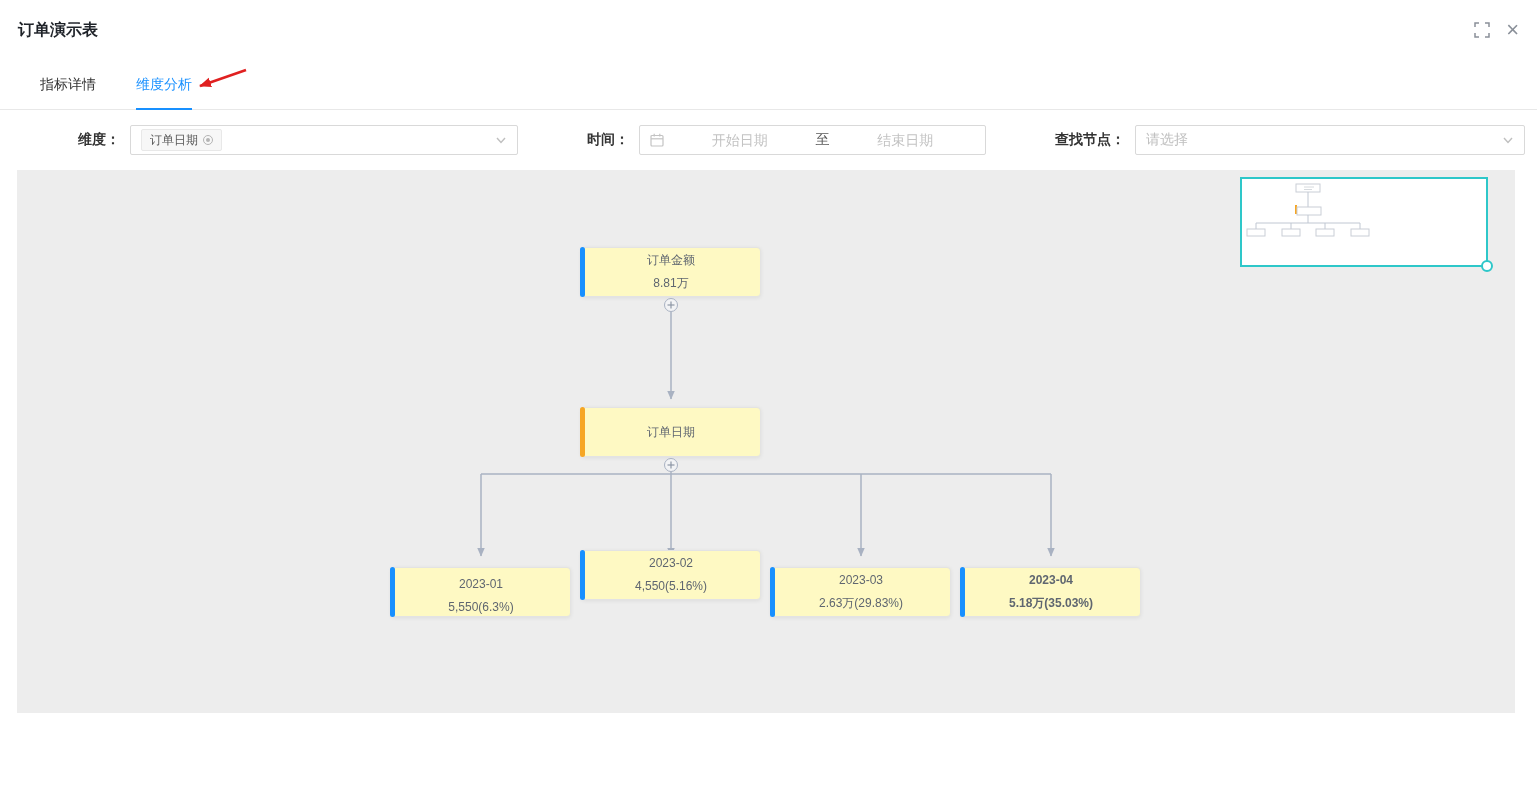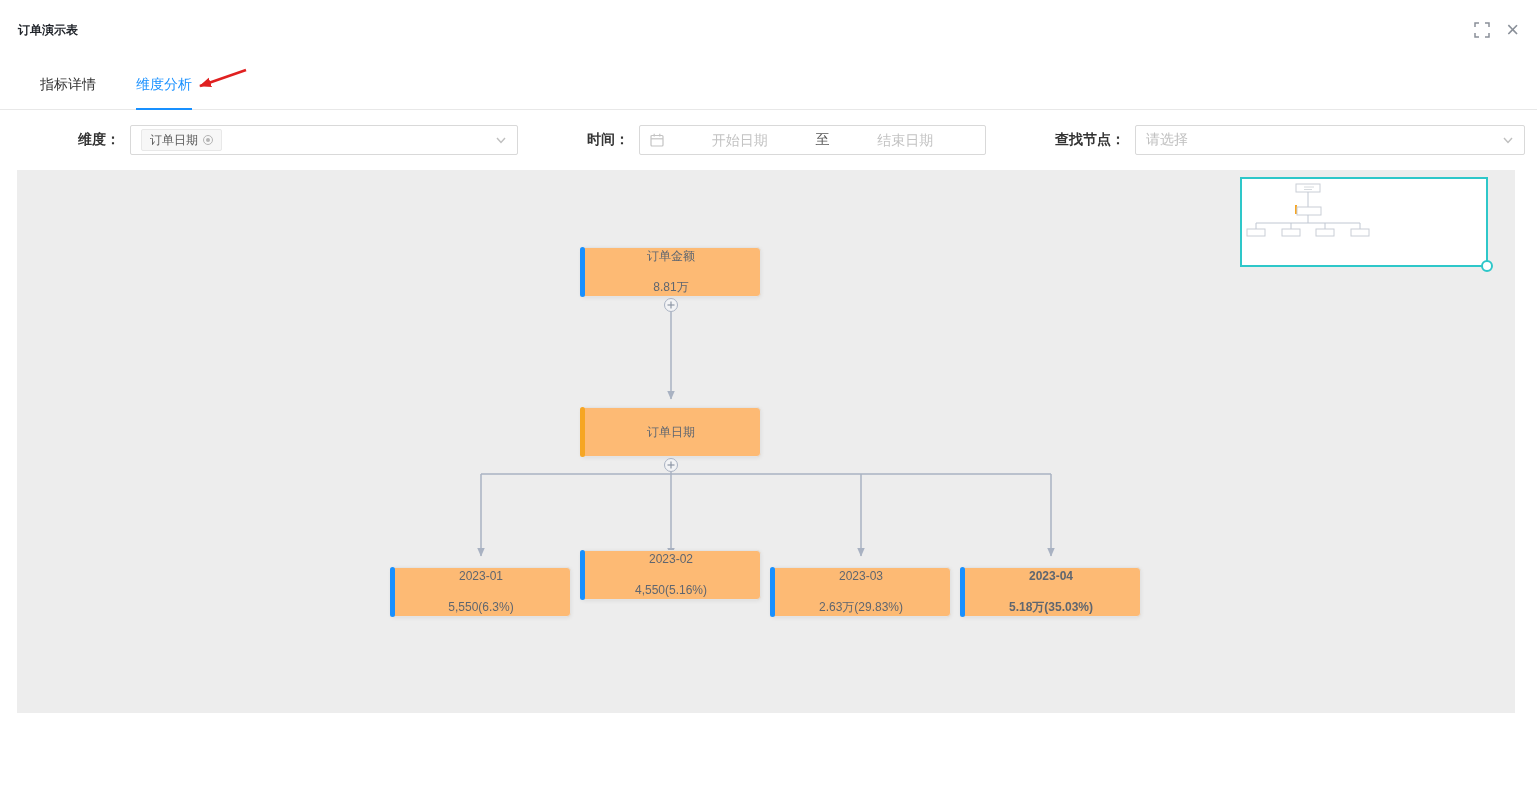--- a/index.html
+++ b/index.html
@@ -7,21 +7,21 @@
   body {
     width:1537px; height:795px; overflow:hidden;
     background:#fff; color:#333;
     font-family:"Liberation Sans","DejaVu Sans",sans-serif;
     font-size:14px;
   }
   .dialog { width:100%; height:100%; display:flex; flex-direction:column; background:#fff; }
 
   
   .dialog-header { height:60px; display:flex; align-items:center; justify-content:space-between; padding:0 18px; }
-  .dialog-title { margin:0; font-size:12px; font-weight:700; color:#1f2329; }
+  .dialog-title { margin:0; font-size:16px; font-weight:700; color:#1f2329; }
   .header-actions { display:flex; align-items:center; gap:16px; }
   .hicon { display:flex; align-items:center; justify-content:center; color:#8a9099; cursor:pointer; }
   .close-x { font-size:22px; line-height:1; color:#8a9099; }
 
   
   .tabs-bar { position:relative; height:50px; border-bottom:1px solid #e8e8e8; display:flex; padding-left:40px; }
   .tab { position:relative; display:flex; align-items:center; margin-right:40px; font-size:14px; color:#333; cursor:pointer; }
   .tab.active { color:#1890ff; }
   .tab.active::after { content:""; position:absolute; left:0; right:0; bottom:-1px; height:2px; background:#1890ff; }
   .annotation-arrow { position:absolute; left:188px; top:6px; width:66px; height:28px; pointer-events:none; }
@@ -40,23 +40,23 @@
 
   .range-picker { width:347px; height:30px; margin-left:10px; border:1px solid #d9d9d9; border-radius:2px; background:#fff; display:flex; align-items:center; padding:0 10px; gap:6px; cursor:pointer; }
   .range-picker input { flex:1; min-width:0; border:none; outline:none; background:transparent; text-align:center; font-size:14px; color:#8b5cf6; font-family:inherit; }
   .range-picker input::placeholder { color:#c3c3c3; }
   .range-sep { color:#595959; font-size:14px; white-space:nowrap; }
 
   
   .canvas { position:relative; margin:0 22px 0 17px; height:543px; background:#ededed; }
   .connectors { position:absolute; left:0; top:0; pointer-events:none; }
 
-  .node { position:absolute; width:180px; height:50px; background:#fdba74; border:1px solid #e3e3e3; border-radius:4px;
+  .node { position:absolute; width:180px; height:50px; background:#fef9c3; border:1px solid #e3e3e3; border-radius:4px;
           box-shadow:0 1px 4px rgba(0,0,0,.07); display:flex; flex-direction:column; align-items:center; justify-content:center;
-          gap:14px; font-size:12px; color:#5f6670; cursor:pointer; }
+          gap:6px; font-size:12px; color:#5f6670; cursor:pointer; }
   .node .bar { position:absolute; left:-2px; top:-1px; bottom:-1px; width:5px; border-radius:3px; }
   .bar.blue { background:#1890ff; }
   .bar.orange { background:#f6a623; }
   .node-title, .node-value { line-height:1.4; white-space:nowrap; }
 
   .plus-icon { position:absolute; width:14px; height:14px; border-radius:50%; border:1px solid #a9b2c2; background:#f2f3f5;
                display:flex; align-items:center; justify-content:center; cursor:pointer; }
 
   .minimap { position:absolute; left:1223px; top:7px; width:248px; height:90px; background:#fff; border:2px solid #2ec7c9; cursor:pointer; }
   .minimap-handle { position:absolute; right:-7px; bottom:-7px; width:12px; height:12px; border-radius:50%; background:#fff; border:2px solid #2ec7c9; cursor:pointer; }

